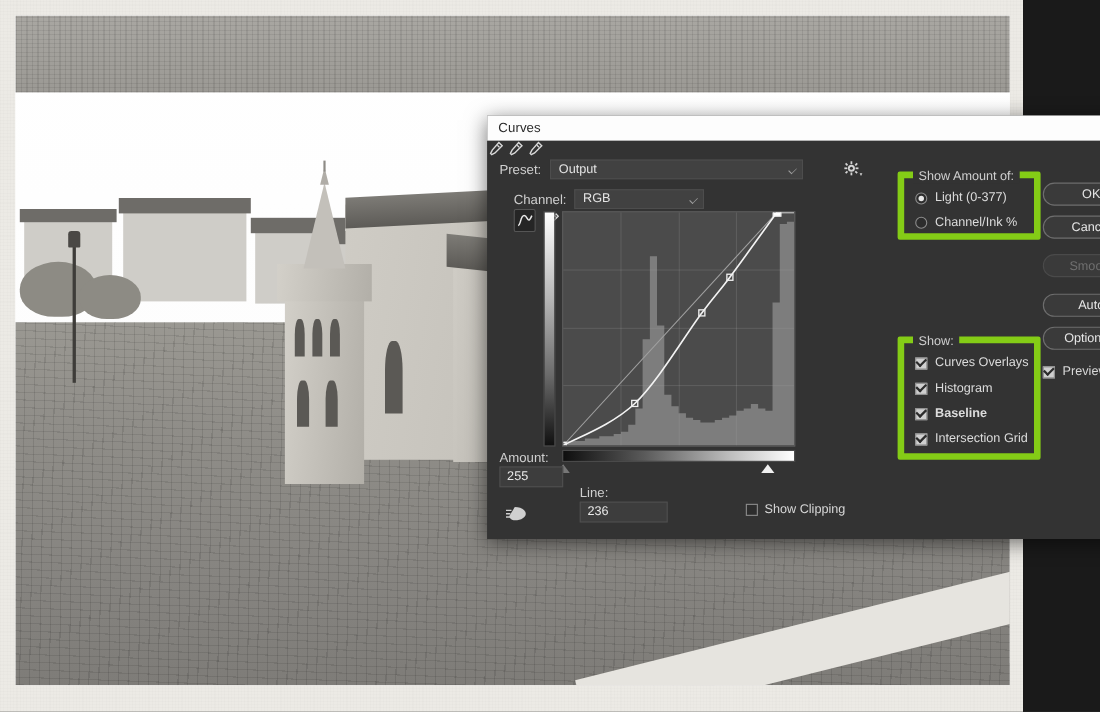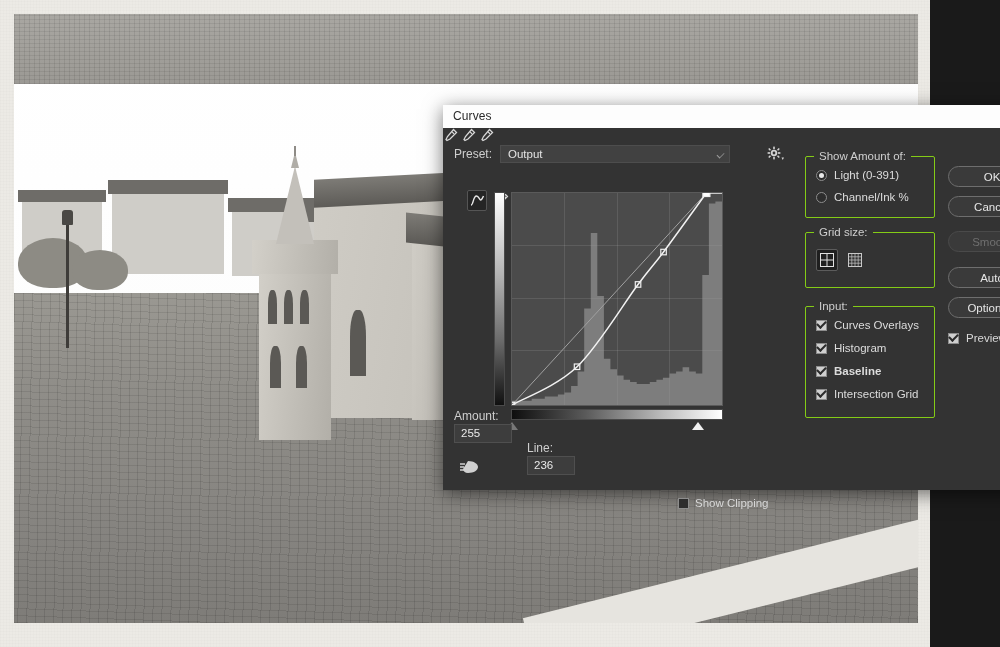--- a/index.html
+++ b/index.html
@@ -101,27 +101,27 @@
   .tri { position:absolute; width:0; height:0; border-left:6px solid transparent;
       border-right:6px solid transparent; top:232px; }
   .tri-black { border-bottom:8px solid #777; left:39px; }
   .tri-white { border-bottom:8px solid #f0f0f0; left:225px; }
 
   .output-lbl { position:absolute; left:11px; top:281px; }
   .numfield { position:absolute; background:#3d3d3d; border:1px solid #4f4f4f;
       height:19px; color:#e9e9e9; font-size:11.5px; line-height:17px; padding-left:6px; }
   #output-field { left:11px; top:296px; width:58px; }
   .input-lbl { position:absolute; left:84px; top:313px; }
-  #input-field { left:84px; top:328px; width:48px; }
+  #input-field { left:84px; top:328px; width:80px; }
 
   .smudge { position:absolute; left:16px; top:330px; width:24px; height:18px; }
-  .showclip { position:absolute; left:235px; top:329px; display:flex; align-items:center; gap:6px;margin-top:40px; }
-
-  
-  .group { position:absolute; border:1px solid #84cc16; border-radius:2px; }
+  .showclip { position:absolute; left:235px; top:329px; display:flex; align-items:center; gap:6px; }
+
+  
+  .group { position:absolute; border:6px solid #84cc16; border-radius:2px;margin-left:11px; }
   .group-title { position:absolute; background:#333; padding:0 5px; top:-7px; left:8px;
       font-size:11.5px; color:#cfcfcf; }
   #grp-amount { left:362px; top:28px; width:130px; height:62px; }
   #grp-grid   { left:362px; top:104px; width:130px; height:56px; }
   #grp-show   { left:362px; top:178px; width:130px; height:112px; }
 
   .opt { position:absolute; display:flex; align-items:center; gap:7px; font-size:11.5px; color:#dcdcdc; }
   .radio { width:11px; height:11px; border-radius:50%; border:1px solid #8d8d8d; background:#2d2d2d;
       display:flex; align-items:center; justify-content:center; }
   .radio.on::after { content:""; width:5px; height:5px; border-radius:50%; background:#e8e8e8; }
@@ -231,20 +231,27 @@
             <rect x="12.8" y="8.2" width="2.6" height="1.6"></rect>
             <rect x="3.8" y="4.2" width="1.6" height="2.4" transform="rotate(-45 4.6 5.4)"></rect>
             <rect x="12.6" y="11.4" width="1.6" height="2.4" transform="rotate(-45 13.4 12.6)"></rect>
             <rect x="12.6" y="4.2" width="1.6" height="2.4" transform="rotate(45 13.4 5.4)"></rect>
             <rect x="3.8" y="11.4" width="1.6" height="2.4" transform="rotate(45 4.6 12.6)"></rect>
             <polygon points="16.5,13.5 19,13.5 17.75,16"></polygon>
           </g>
         </svg>
       </div>
 
+      <div class="row-channel">
+        <span class="lbl channel-lbl">Channel:</span>
+        <div class="select" id="channel-select">
+          <span>RGB</span>
+          <span class="chev"></span>
+        </div>
+      </div>
 
       <div class="graph-wrap">
         <div class="tools">
           <div class="tool active">
             <svg width="15" height="13" viewBox="0 0 15 13">
               <path d="M1 11 C3.5 11 3 2 6.5 2 C10 2 9.5 11 13.5 2" stroke="#e8e8e8" stroke-width="1.4" fill="none"></path>
             </svg>
           </div>
           <div class="tool">
             <svg width="15" height="15" viewBox="0 0 15 15">
@@ -315,46 +322,31 @@
 
       <div class="showclip">
         <span class="cb off"></span>
         <span>Show Clipping</span>
       </div>
 
       <div class="group" id="grp-amount">
         <span class="group-title">Show Amount of:</span>
         <div class="opt" style="left:10px; top:12px;">
           <span class="radio on"></span>
-          <span>Light  (0-391)</span>
+          <span>Light  (0-377)</span>
         </div>
         <div class="opt" style="left:10px; top:34px;">
           <span class="radio"></span>
           <span>Channel/Ink %</span>
         </div>
       </div>
 
-      <div class="group" id="grp-grid">
-        <span class="group-title">Grid size:</span>
-        <div class="gridbtn active" style="left:10px; top:16px;">
-          <svg width="14" height="14" viewBox="0 0 14 14">
-            <rect x="0.5" y="0.5" width="13" height="13" fill="none" stroke="#e0e0e0"></rect>
-            <path d="M7 0.5 V13.5 M0.5 7 H13.5" stroke="#e0e0e0" stroke-width="1"></path>
-          </svg>
-        </div>
-        <div class="gridbtn" style="left:38px; top:16px;">
-          <svg width="14" height="14" viewBox="0 0 14 14">
-            <rect x="0.5" y="0.5" width="13" height="13" fill="none" stroke="#c8c8c8"></rect>
-            <path d="M3.8 0.5 V13.5 M7 0.5 V13.5 M10.2 0.5 V13.5 M0.5 3.8 H13.5 M0.5 7 H13.5 M0.5 10.2 H13.5" stroke="#c8c8c8" stroke-width="0.7"></path>
-          </svg>
-        </div>
-      </div>
 
       <div class="group" id="grp-show">
-        <span class="group-title">Input:</span>
+        <span class="group-title">Show:</span>
         <div class="opt" style="left:10px; top:12px;">
           <span class="cb on"></span>
           <span>Curves Overlays</span>
         </div>
         <div class="opt" style="left:10px; top:35px;">
           <span class="cb on"></span>
           <span>Histogram</span>
         </div>
         <div class="opt" style="left:10px; top:58px;font-weight:bold;">
           <span class="cb on"></span>

